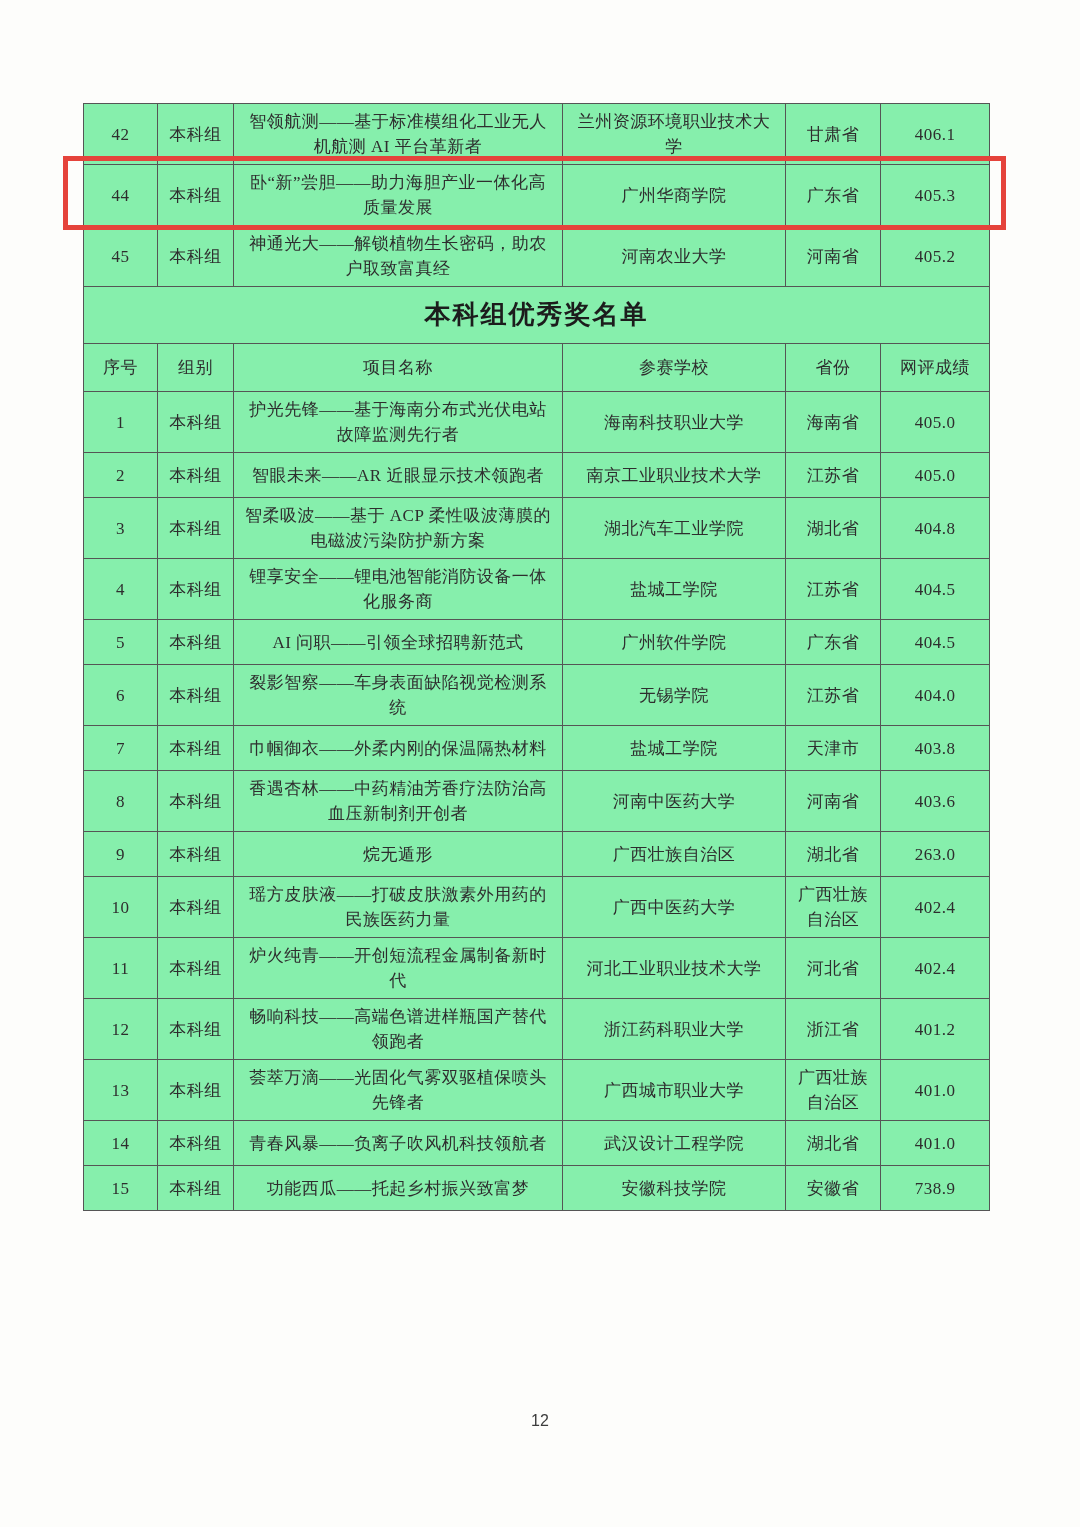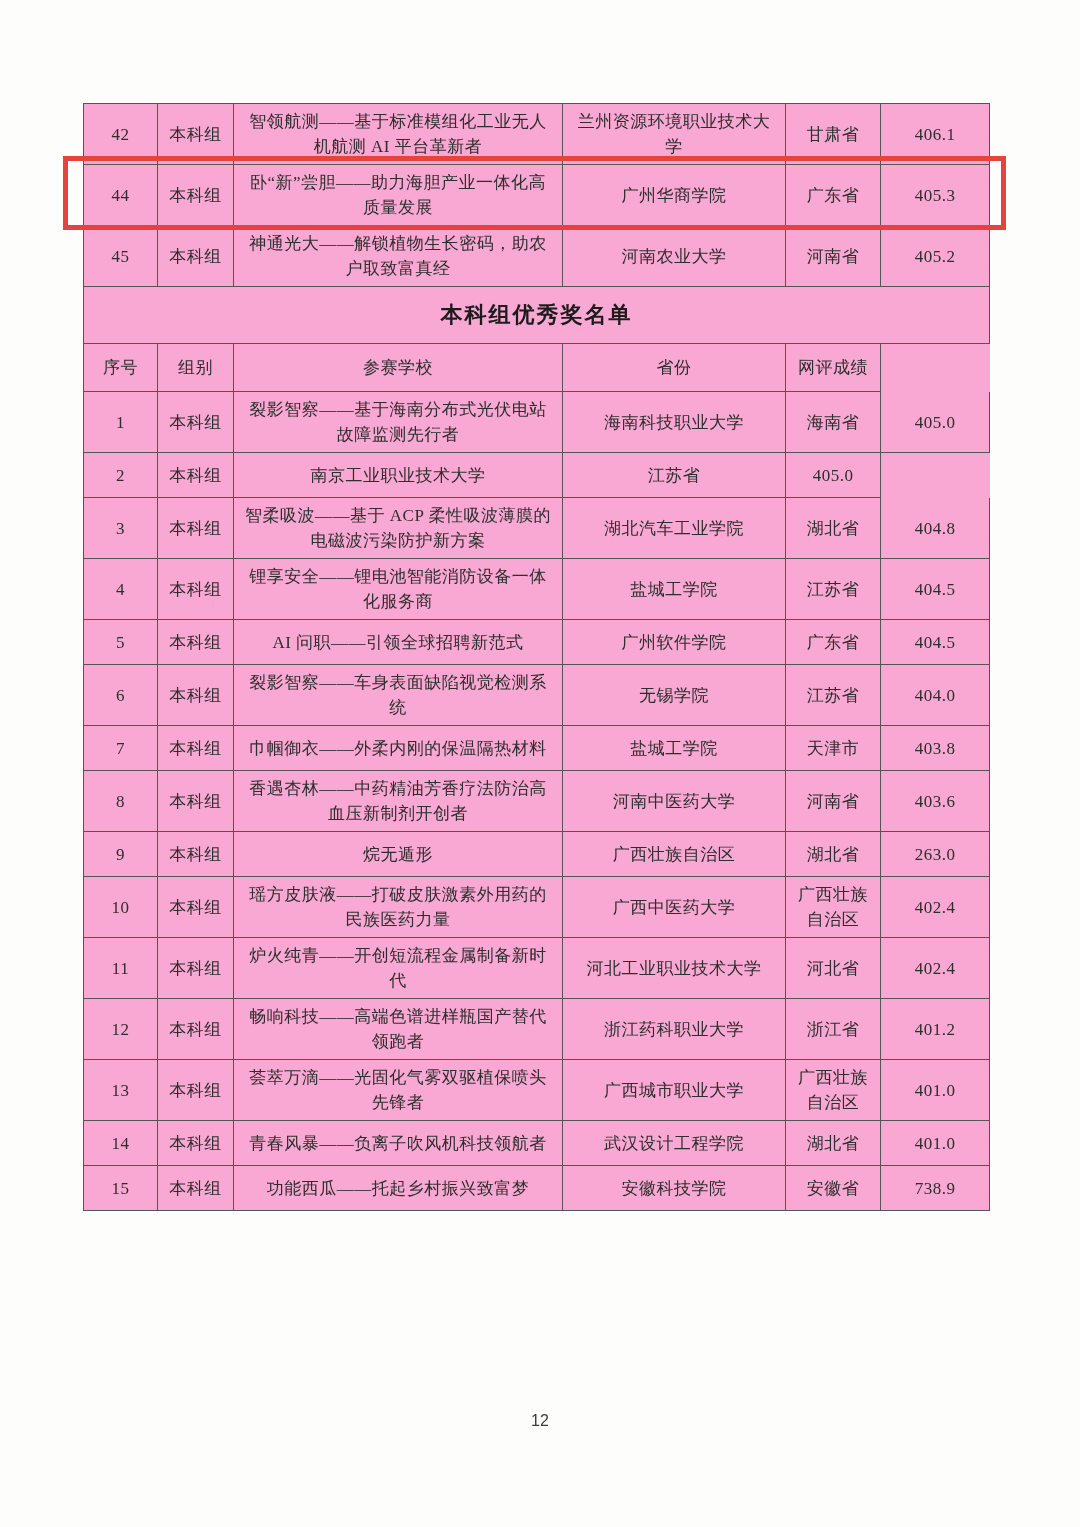--- a/index.html
+++ b/index.html
@@ -8,39 +8,39 @@
     width: 1080px; height: 1527px;
     background: #fdfdfb;
     font-family: "Liberation Serif", "DejaVu Serif", serif;
     color: #2e2e2e;
   }
   .doc { position: relative; width: 1080px; height: 1527px; overflow: hidden; }
 
   .grid-table {
     position: absolute; left: 83px; top: 103px; width: 907px;
     border-top: 1px solid #555; border-left: 1px solid #555;
-    background: #f9a8d4;
+    background: #86efac;
   }
   .row {
     display: grid;
     grid-template-columns: 74px 76px 329px 223px 95px 109px;
     position: relative;
   }
   .cell {
     border-right: 1px solid #555; border-bottom: 1px solid #555;
     display: flex; align-items: center; justify-content: center;
     text-align: center;
     padding: 5px 8px;
     min-height: 45px;
     font-size: 17px; line-height: 25px;
     letter-spacing: 0.5px;
   }
   .title-row .cell {
     grid-column: 1 / -1;
-    font-size: 22px; font-weight: bold;
+    font-size: 26px; font-weight: bold;
     letter-spacing: 2px; line-height: 40px;
     min-height: 57px; padding: 8px;
     color: #1c1c1c;
   }
   .header-row .cell { min-height: 48px; }
 
   .highlight-box {
     position: absolute;
     left: -21px; right: -16px; top: -9px; bottom: -4px;
     border: 5px solid #e5433b;
@@ -88,37 +88,39 @@
       <div class="cell">405.2</div>
     </div>
 
     <div class="row title-row">
       <div class="cell">本科组优秀奖名单</div>
     </div>
 
     <div class="row header-row">
       <div class="cell">序号</div>
       <div class="cell">组别</div>
+      <div class="cell">项目名称</div>
       <div class="cell">参赛学校</div>
       <div class="cell">省份</div>
       <div class="cell">网评成绩</div>
     </div>
 
     <div class="row">
       <div class="cell">1</div>
       <div class="cell">本科组</div>
-      <div class="cell">裂影智察——基于海南分布式光伏电站故障监测先行者</div>
+      <div class="cell">护光先锋——基于海南分布式光伏电站故障监测先行者</div>
       <div class="cell">海南科技职业大学</div>
       <div class="cell">海南省</div>
       <div class="cell">405.0</div>
     </div>
 
     <div class="row">
       <div class="cell">2</div>
       <div class="cell">本科组</div>
+      <div class="cell">智眼未来——AR 近眼显示技术领跑者</div>
       <div class="cell">南京工业职业技术大学</div>
       <div class="cell">江苏省</div>
       <div class="cell">405.0</div>
     </div>
 
     <div class="row">
       <div class="cell">3</div>
       <div class="cell">本科组</div>
       <div class="cell">智柔吸波——基于 ACP 柔性吸波薄膜的电磁波污染防护新方案</div>
       <div class="cell">湖北汽车工业学院</div>

